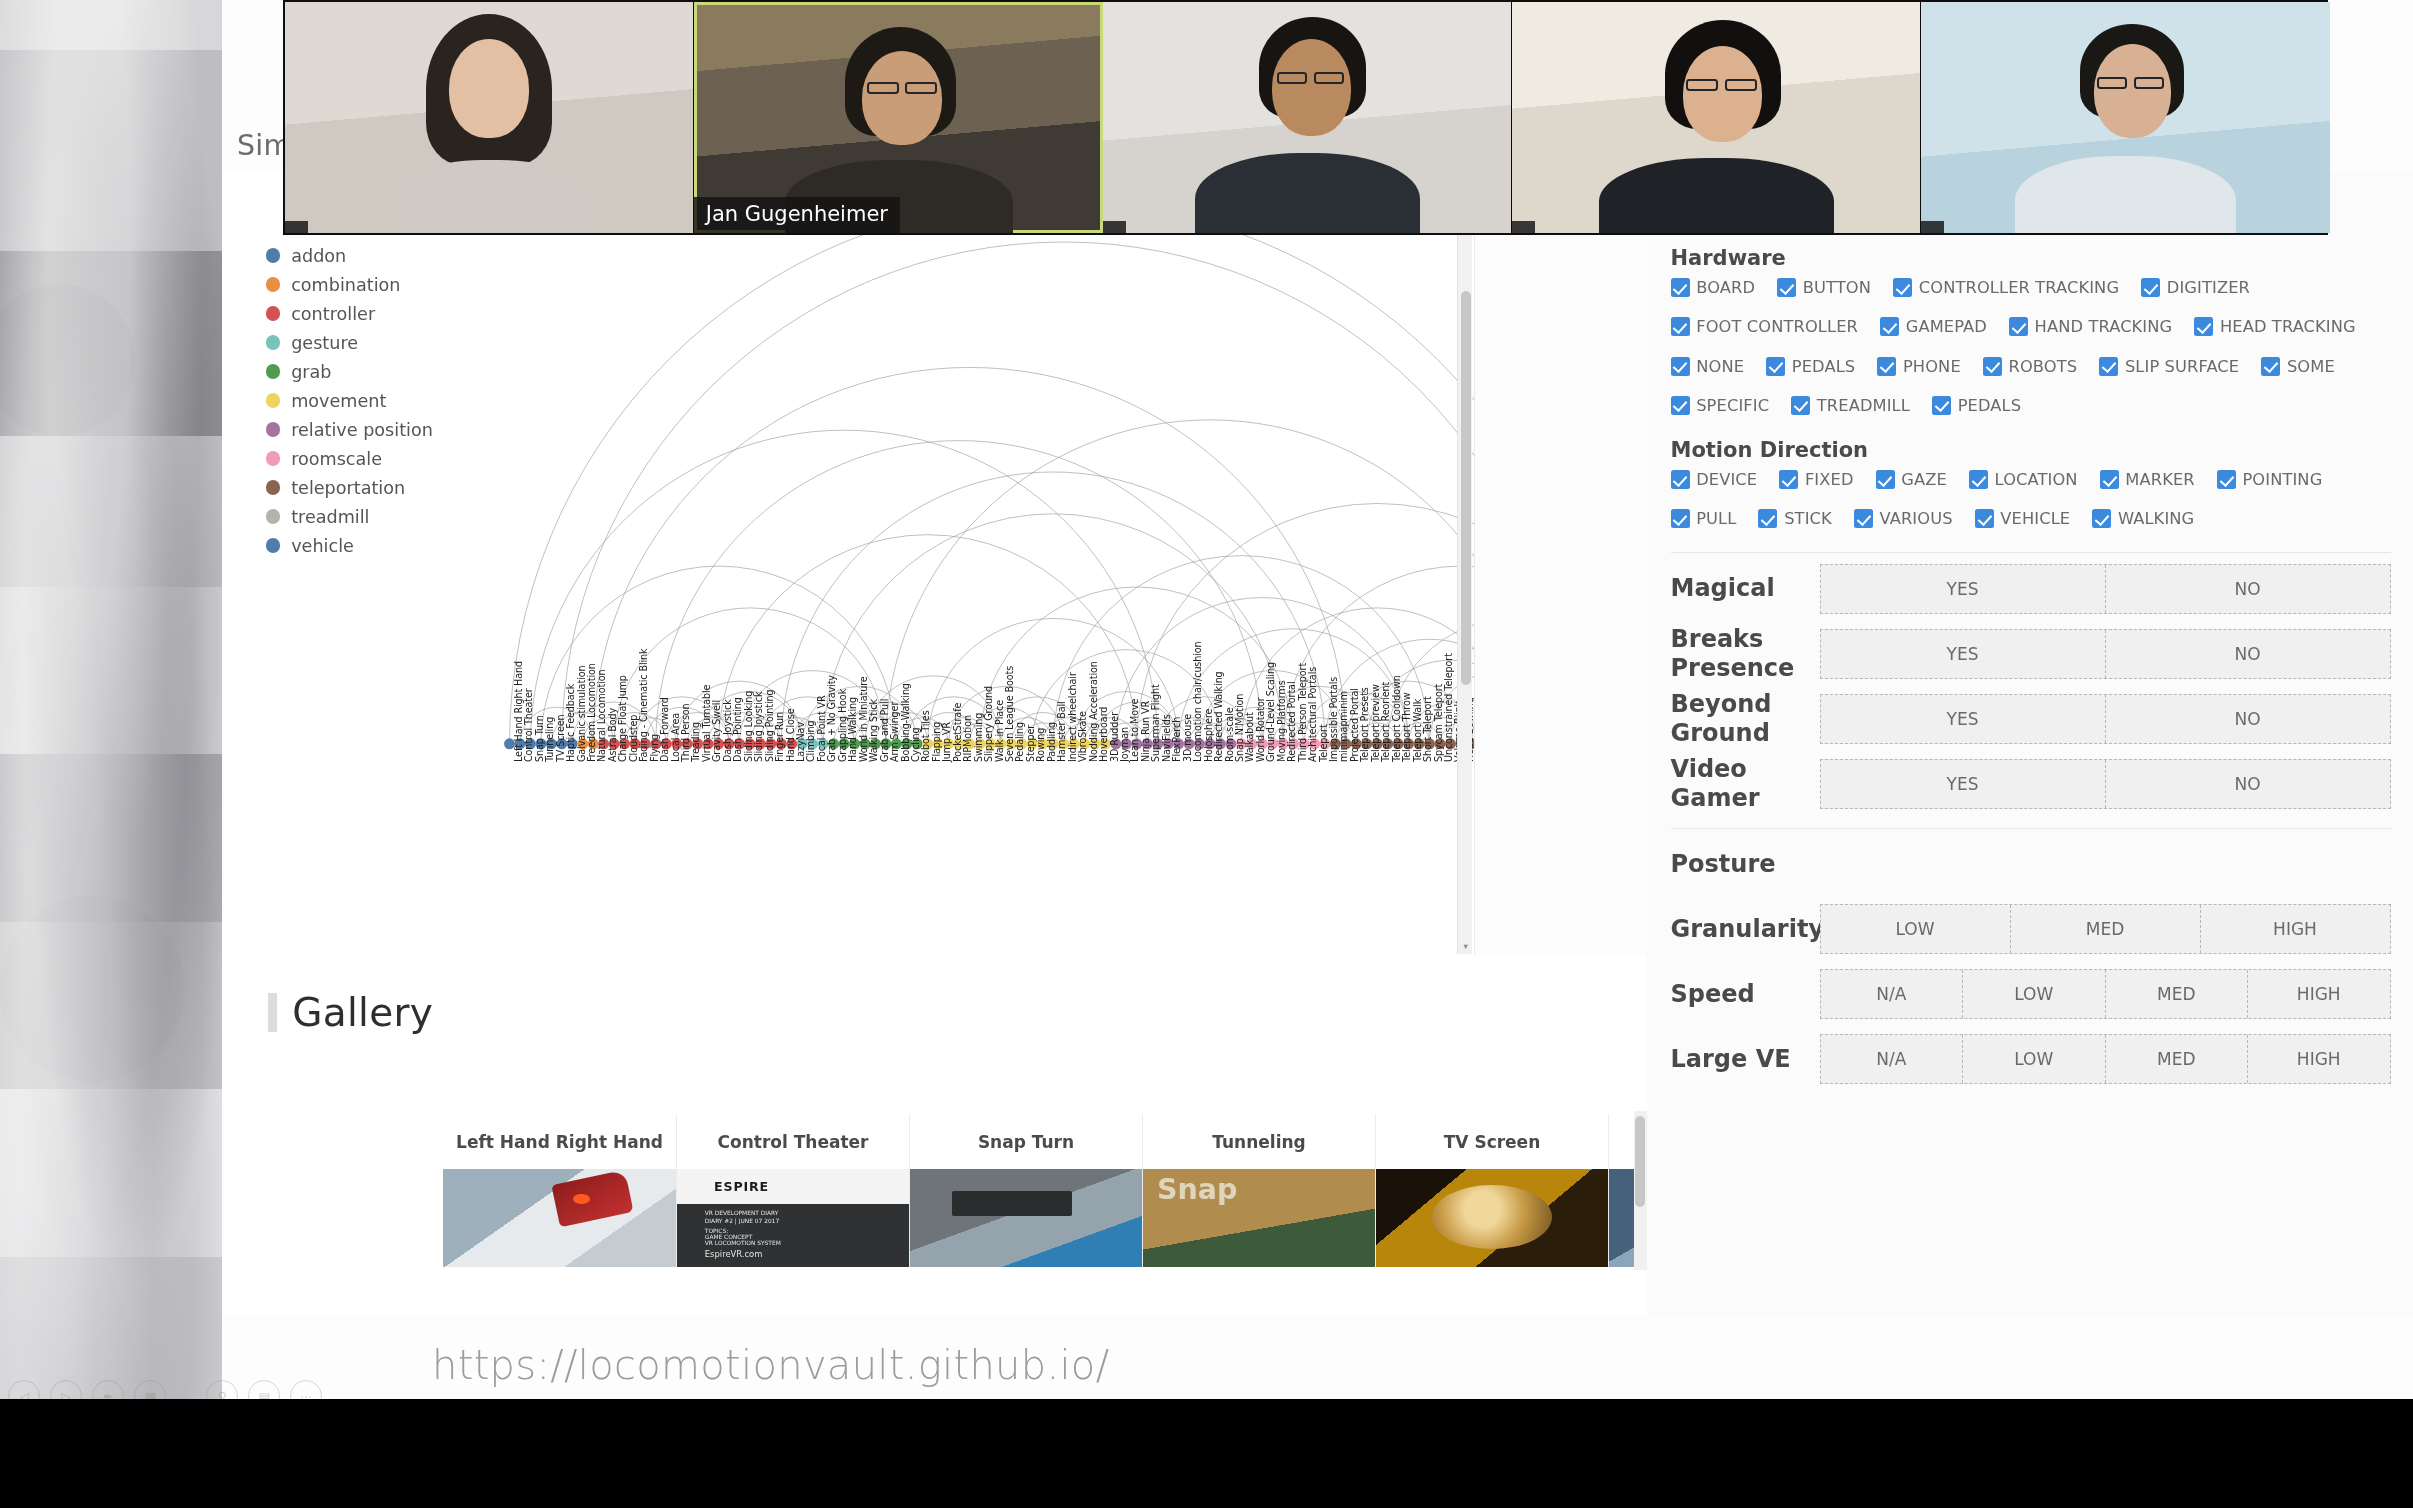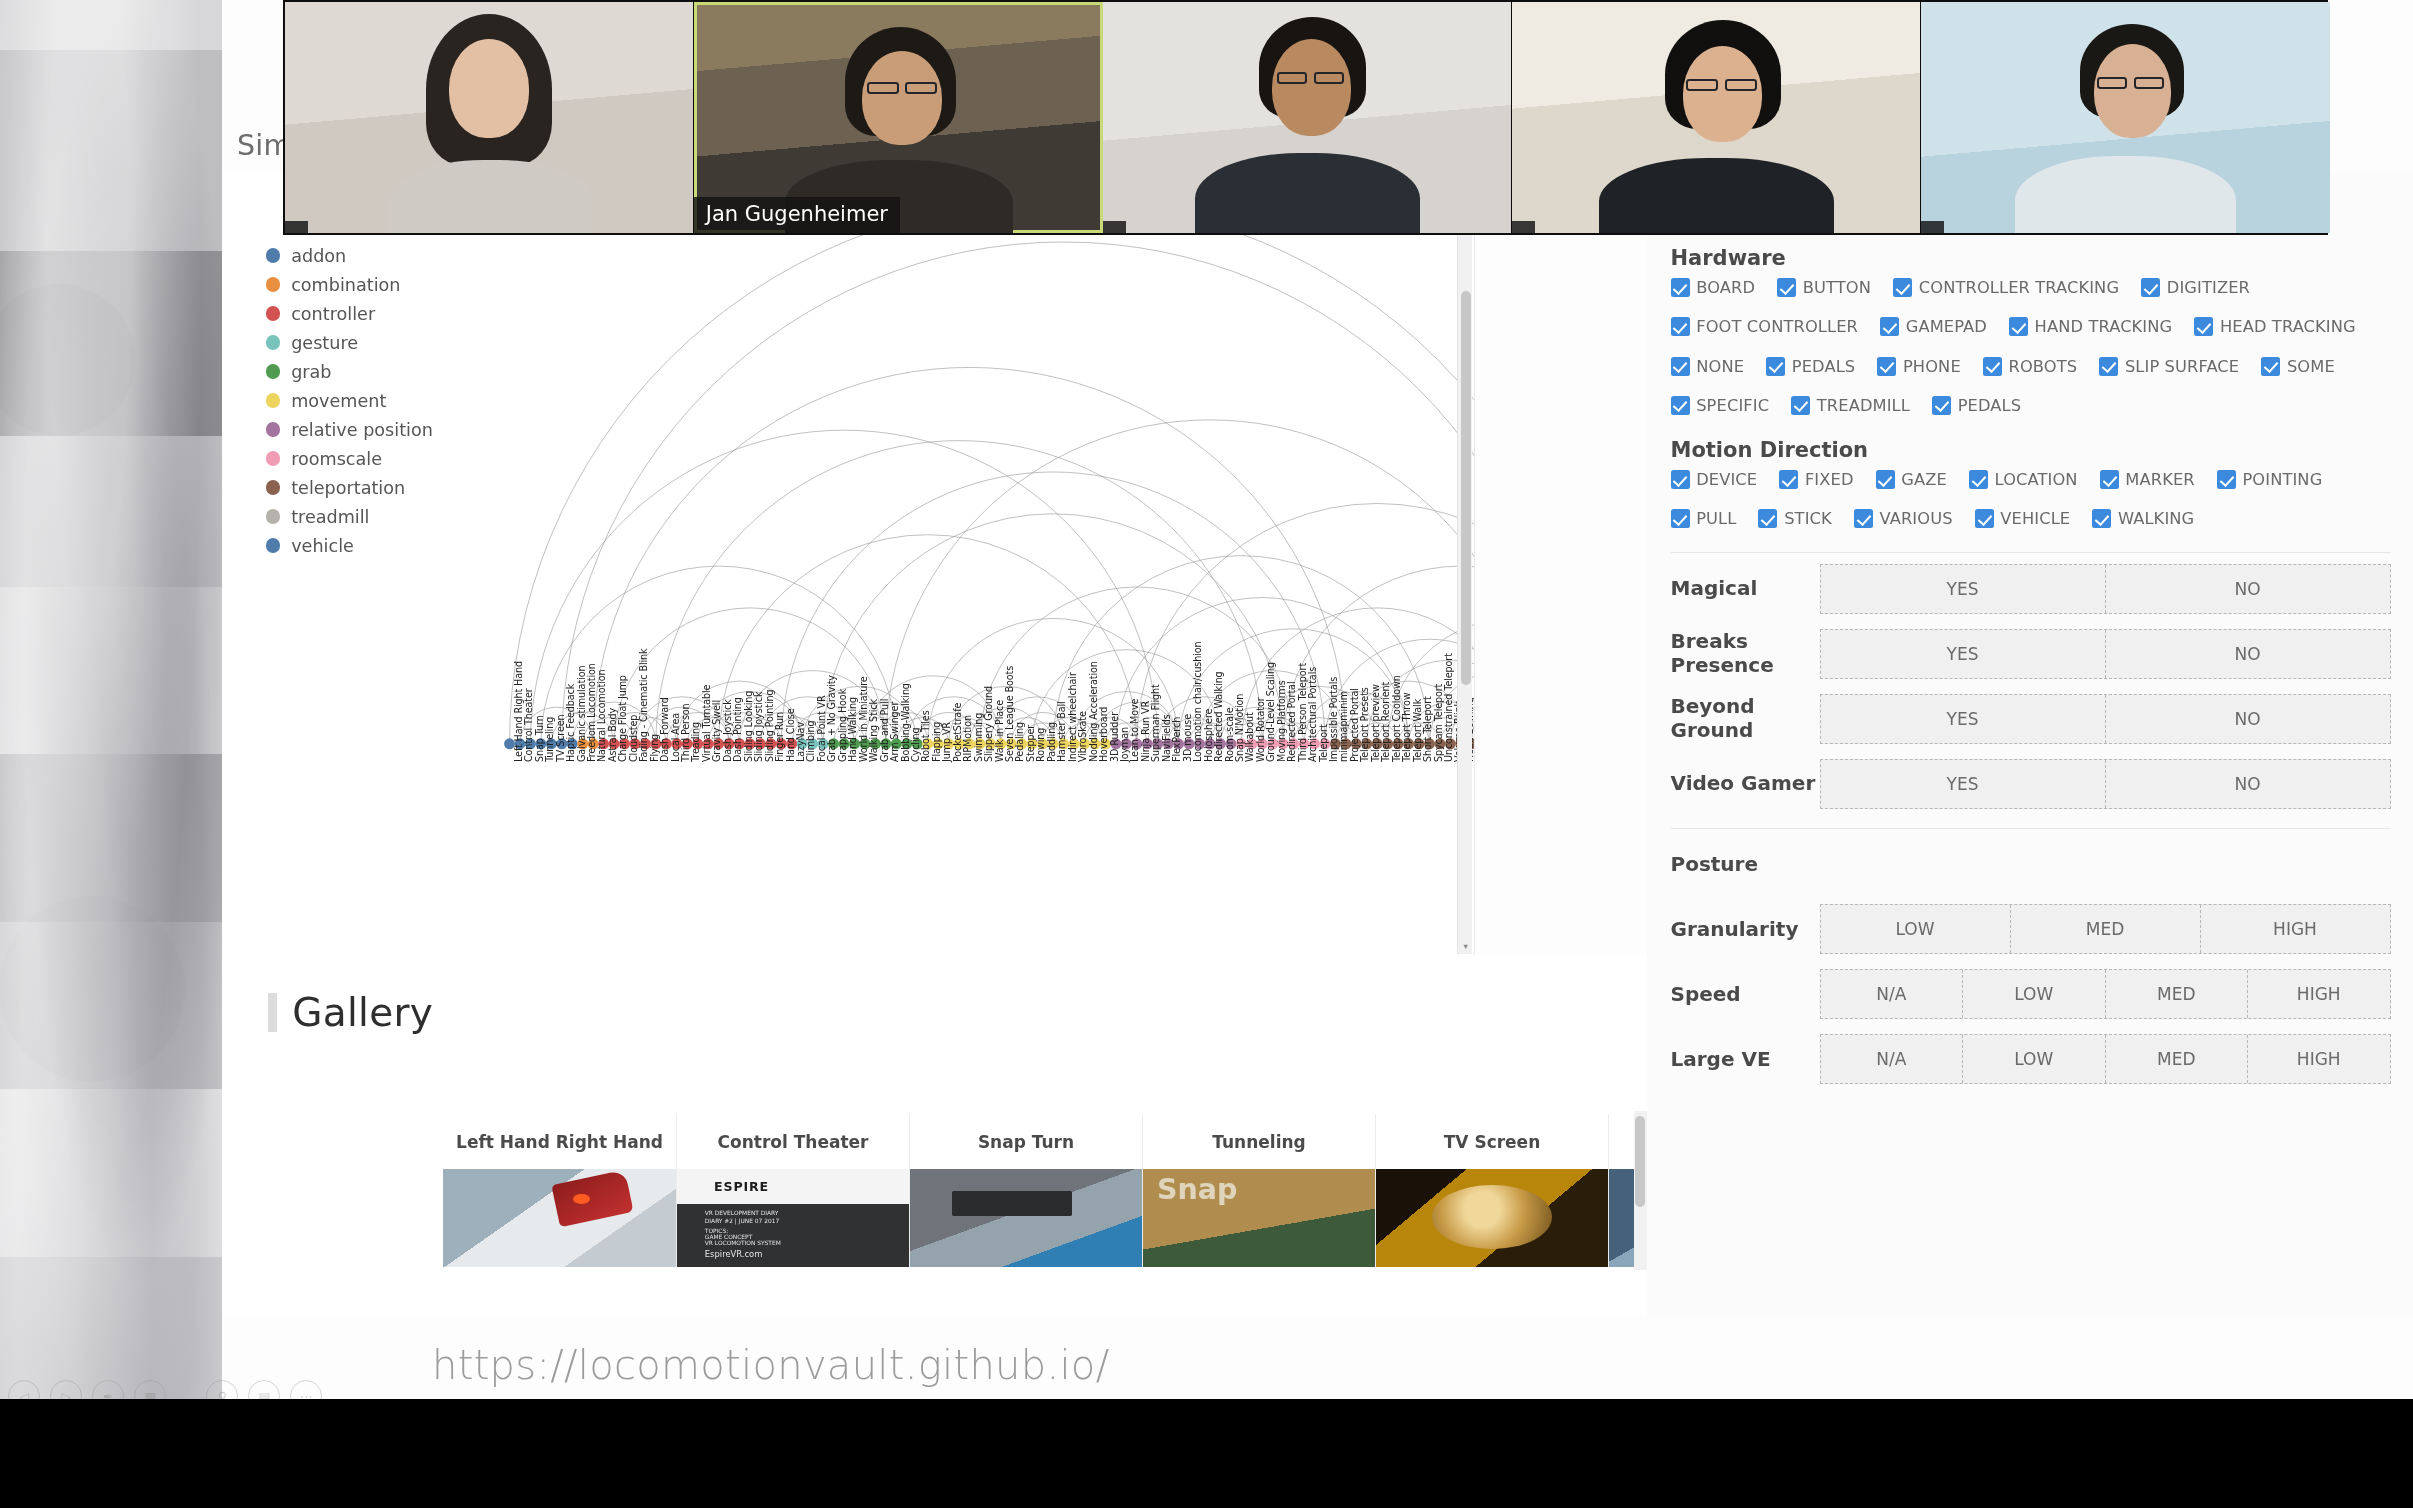--- a/index.html
+++ b/index.html
@@ -195,21 +195,21 @@
     font-family:"DejaVu Sans", sans-serif; white-space:nowrap;
   }
 
   .divider{ height:0.8px; background:#e6e6e6; margin:11.7px 0 3.4px; }
 
   .optrow{
     display:flex; align-items:center; min-height:65px;
   }
   .optlabel{
     width:149px; flex:0 0 149px;
-    font-size:20px; font-weight:700; color:#4a4a4a; line-height:1.18;
+    font-size:24px; font-weight:700; color:#4a4a4a; line-height:1.18;
     font-family:"DejaVu Sans", sans-serif;
   }
   .optcells{
     flex:1; display:flex; height:50px;
     border:1.3px dashed #b7b7b7; background:#f0f0f0;
   }
   .optcell{
     flex:1; display:flex; align-items:center; justify-content:center;
     font-size:17px; color:#6a6a6a;
     border-left:1.3px dashed #b7b7b7;

